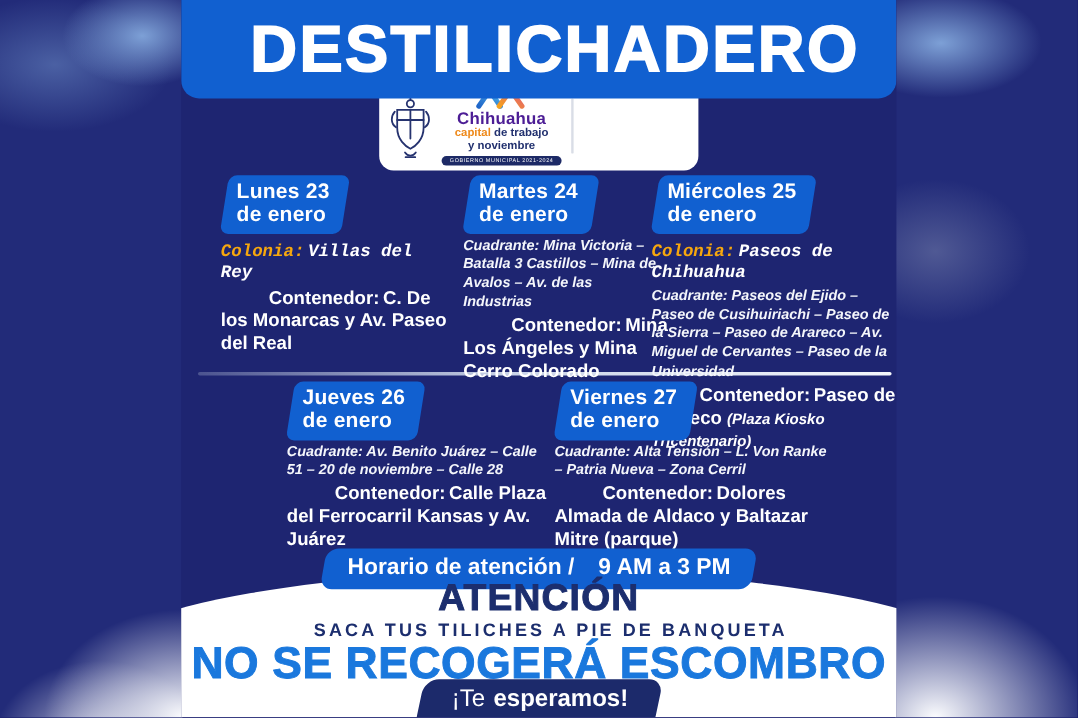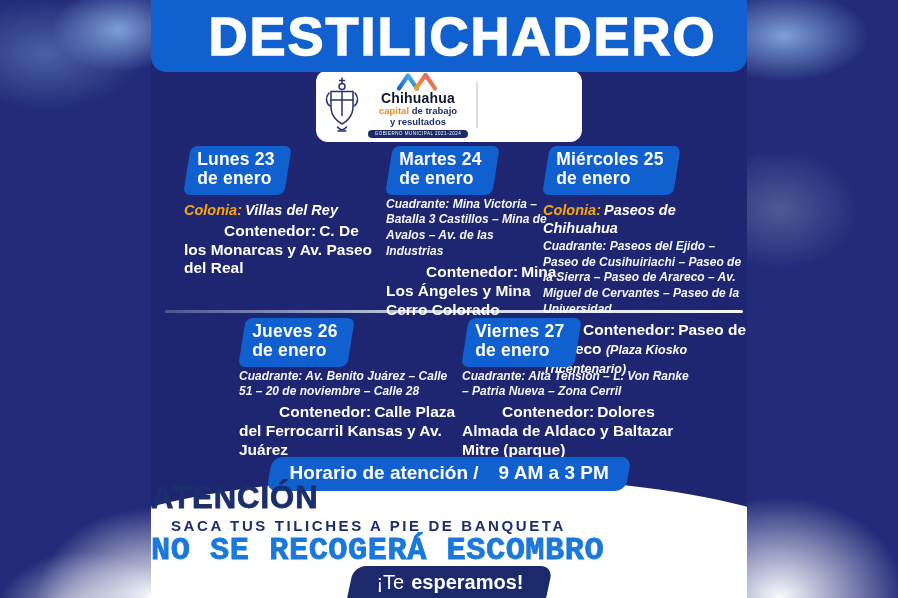--- a/index.html
+++ b/index.html
@@ -16,43 +16,43 @@
     radial-gradient(120px 95px at 55% 104%, rgba(255,255,255,.75) 0%, rgba(255,255,255,0) 75%),
     #222b79;}
   .side-right{right:0;background:
     radial-gradient(120px 65px at 25% 6%, #7da0d6 0%, rgba(125,160,214,0) 70%),
     radial-gradient(105px 80px at 22% 35%, rgba(125,135,175,.5) 0%, rgba(125,135,175,0) 75%),
     radial-gradient(175px 140px at 22% 100%, #fbfcfe 0%, rgba(251,252,254,0) 72%),
     #222b79;}
 
   .flyer{position:absolute;left:151px;top:0;width:596px;height:598px;background:#1e2571;overflow:hidden;}
 
-  .banner{position:absolute;top:0;left:0;right:0;height:72px;background:#1160d0;
+  .banner{position:absolute;top:0;left:0;right:0;height:82px;background:#1160d0;
     border-radius:0 0 15px 15px;display:flex;align-items:center;justify-content:center;z-index:4;padding-left:27px;}
   .banner-title{color:#fff;font-size:54px;font-weight:700;letter-spacing:2px;
     -webkit-text-stroke:1.5px #fff;line-height:1;}
 
   .logo-box{position:absolute;top:70px;left:50%;transform:translateX(-50%);
     width:266px;height:72px;background:#fff;border-radius:12px;display:flex;
     align-items:center;padding:4px 10px 6px 8px;box-sizing:border-box;z-index:3;gap:7px;}
   .brand-col{display:flex;flex-direction:column;align-items:center;width:102px;flex:none;}
-  .brand-name{color:#0f172a;font-weight:700;font-size:14px;line-height:1.05;letter-spacing:.2px;}
+  .brand-name{color:#4c1d95;font-weight:700;font-size:14px;line-height:1.05;letter-spacing:.2px;}
   .brand-tag{font-size:9.5px;color:#21306e;font-weight:700;line-height:1.15;white-space:nowrap;}
   .brand-tag .accent{color:#ee8a1c;text-align:center;}
   .brand-banner{background:#1d2a66;color:#fff;font-size:4.5px;padding:1.5px 7px;border-radius:4px;
     letter-spacing:.5px;margin-top:2px;white-space:nowrap;}
   .vdivider{width:2px;height:46px;background:#d9dde6;border-radius:2px;flex:none;}
   .dept{color:#1d2a66;font-weight:700;font-size:11px;line-height:1.2;}
 
   .card{position:absolute;color:#fff;z-index:2;}
   .pill{display:inline-block;background:#1160d0;border-radius:7px;padding:4px 14px 6px 10px;
     transform:skewX(-9deg);margin-left:3px;}
   .pill-in{display:block;transform:skewX(9deg);}
   .pill-line{display:block;font-weight:700;font-size:17.5px;line-height:1.1;color:#fff;letter-spacing:.2px;}
-  .colonia{margin-top:6px;font-size:14.5px;font-style:italic;line-height:1.25;}
+  .colonia{margin-top:6px;font-size:14.5px;font-style:italic;line-height:1.25;font-family:Liberation Mono, monospace;}
   .colonia .lab{color:#f6a70e;font-weight:700;margin-right:3px;}
   .colonia .val{color:#fff;font-weight:700;}
   .cuadrante{font-size:12px;font-style:italic;font-weight:700;line-height:1.32;margin-top:2px;color:#f4f6fb;}
   .contenedor{font-size:15.5px;font-weight:700;line-height:1.22;margin-top:3px;}
   .contenedor .lab{font-weight:700;margin-right:3px;margin-left:40px;}
   .contenedor .note{font-size:12.5px;font-style:italic;font-weight:700;}
   .c1{left:33px;top:146px;width:192px;}
   .c2{left:235px;top:146px;width:162px;}
   .c3{left:392px;top:146px;width:204px;}
   .c4{left:88px;top:318px;width:220px;}
@@ -61,25 +61,25 @@
   .separator{position:absolute;top:310px;left:14px;width:578px;height:3px;z-index:1;
     background:linear-gradient(90deg, rgba(160,170,200,.35), #c9d3e8 45%, #f4f7fc);border-radius:2px;}
 
   .hours-pill{position:absolute;top:457px;left:50%;transform:translateX(-50%) skewX(-10deg);
     background:#1160d0;border-radius:10px;padding:5px 20px 7px;white-space:nowrap;z-index:6;}
   .hours-in{display:inline-block;transform:skewX(10deg);color:#fff;font-weight:700;font-size:19px;}
   .hours-in .gap{display:inline-block;width:20px;}
 
   .white-arc{position:absolute;left:-80px;right:-80px;bottom:0;height:122px;background:#fff;
     border-radius:50% 50% 0 0 / 80px 80px 0 0;z-index:5;}
-  .notice{position:absolute;left:0;right:0;bottom:0;height:116px;z-index:6;}
+  .notice{position:absolute;left:0;right:0;bottom:0;height:116px;text-align:center;z-index:6;}
   .notice-title{color:#1c2e6e;font-size:31px;font-weight:700;letter-spacing:1px;line-height:1.05;
     -webkit-text-stroke:.8px #1c2e6e;}
   .notice-line1{color:#1c2e6e;font-size:15px;font-weight:700;letter-spacing:2.6px;margin-top:2px;padding-left:20px;}
-  .notice-line2{color:#1a78dd;font-size:32px;font-weight:700;letter-spacing:.5px;line-height:1.05;font-family:Liberation Mono, monospace;
+  .notice-line2{color:#1a78dd;font-size:37px;font-weight:700;letter-spacing:.5px;line-height:1.05;
     -webkit-text-stroke:.8px #1a78dd;}
   .te-pill{position:absolute;bottom:-10px;left:50%;transform:translateX(-50%) skewX(-12deg);
     background:#1c2a6b;border-radius:12px;padding:5px 26px 14px;white-space:nowrap;}
   .te-in{display:inline-block;transform:skewX(12deg);color:#fff;font-size:20px;}
   .te-in .reg{font-weight:400;margin-right:7px;}
   .te-in .bold{font-weight:700;}
 </style>
 </head>
 <body>
 
@@ -116,21 +116,21 @@
           <linearGradient id="mcool" x1="0" y1="1" x2="1" y2="0">
             <stop offset="0" stop-color="#1f66c9"></stop>
               <stop offset="1" stop-color="#53b7ea"></stop>
           </linearGradient>
         </defs>
         <polyline points="4,16.5 13,3.5 22,16.5" fill="none" stroke="url(#mcool)" stroke-width="4.2" stroke-linecap="round" stroke-linejoin="round"></polyline>
         <polyline points="21,16.5 30.5,3 40,16.5" fill="none" stroke="url(#mwarm)" stroke-width="4.2" stroke-linecap="round" stroke-linejoin="round"></polyline>
       </svg>
       <div class="brand-name">Chihuahua</div>
       <div class="brand-tag"><span class="accent">capital</span> <span>de trabajo</span></div>
-      <div class="brand-tag">y resultados</div>
+      <div class="brand-tag">y noviembre</div>
       <div class="brand-banner">GOBIERNO MUNICIPAL 2021-2024</div>
     </div>
     <div class="vdivider"></div>
   </div>
 
   <div class="card c1">
     <div class="pill"><span class="pill-in">
       <span class="pill-line">Lunes 23</span>
       <span class="pill-line">de enero</span>
     </span></div>

